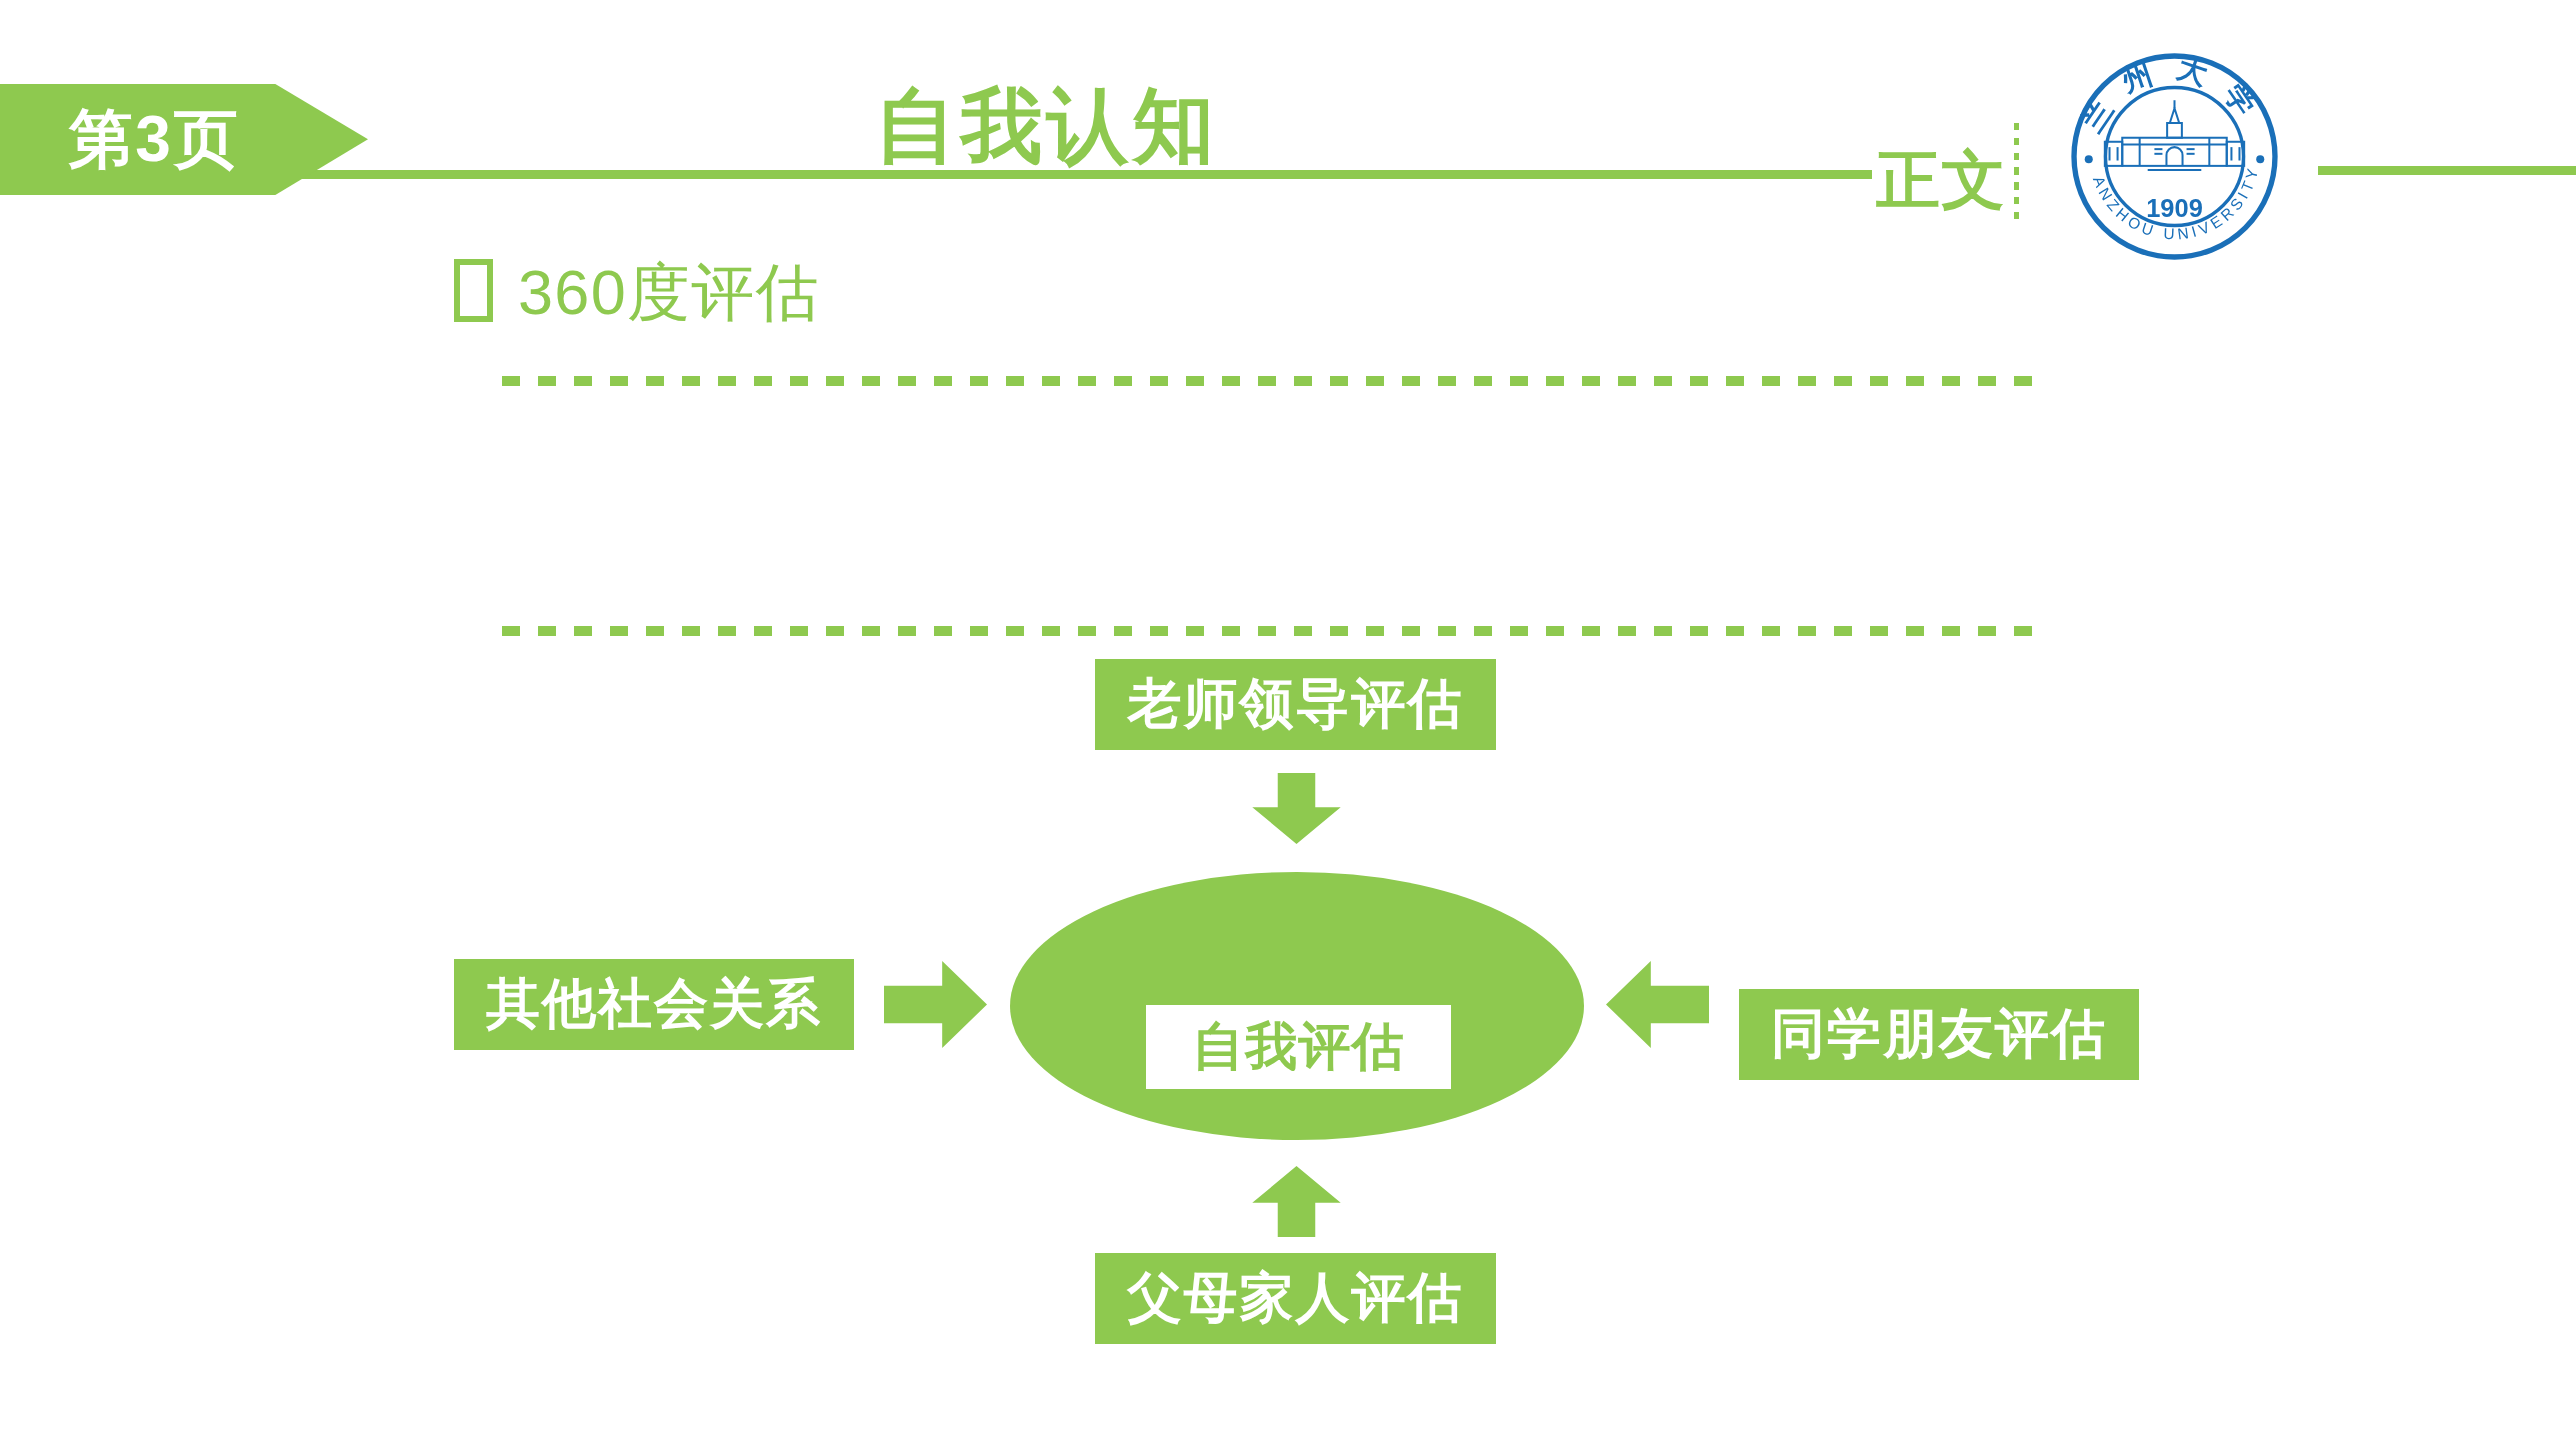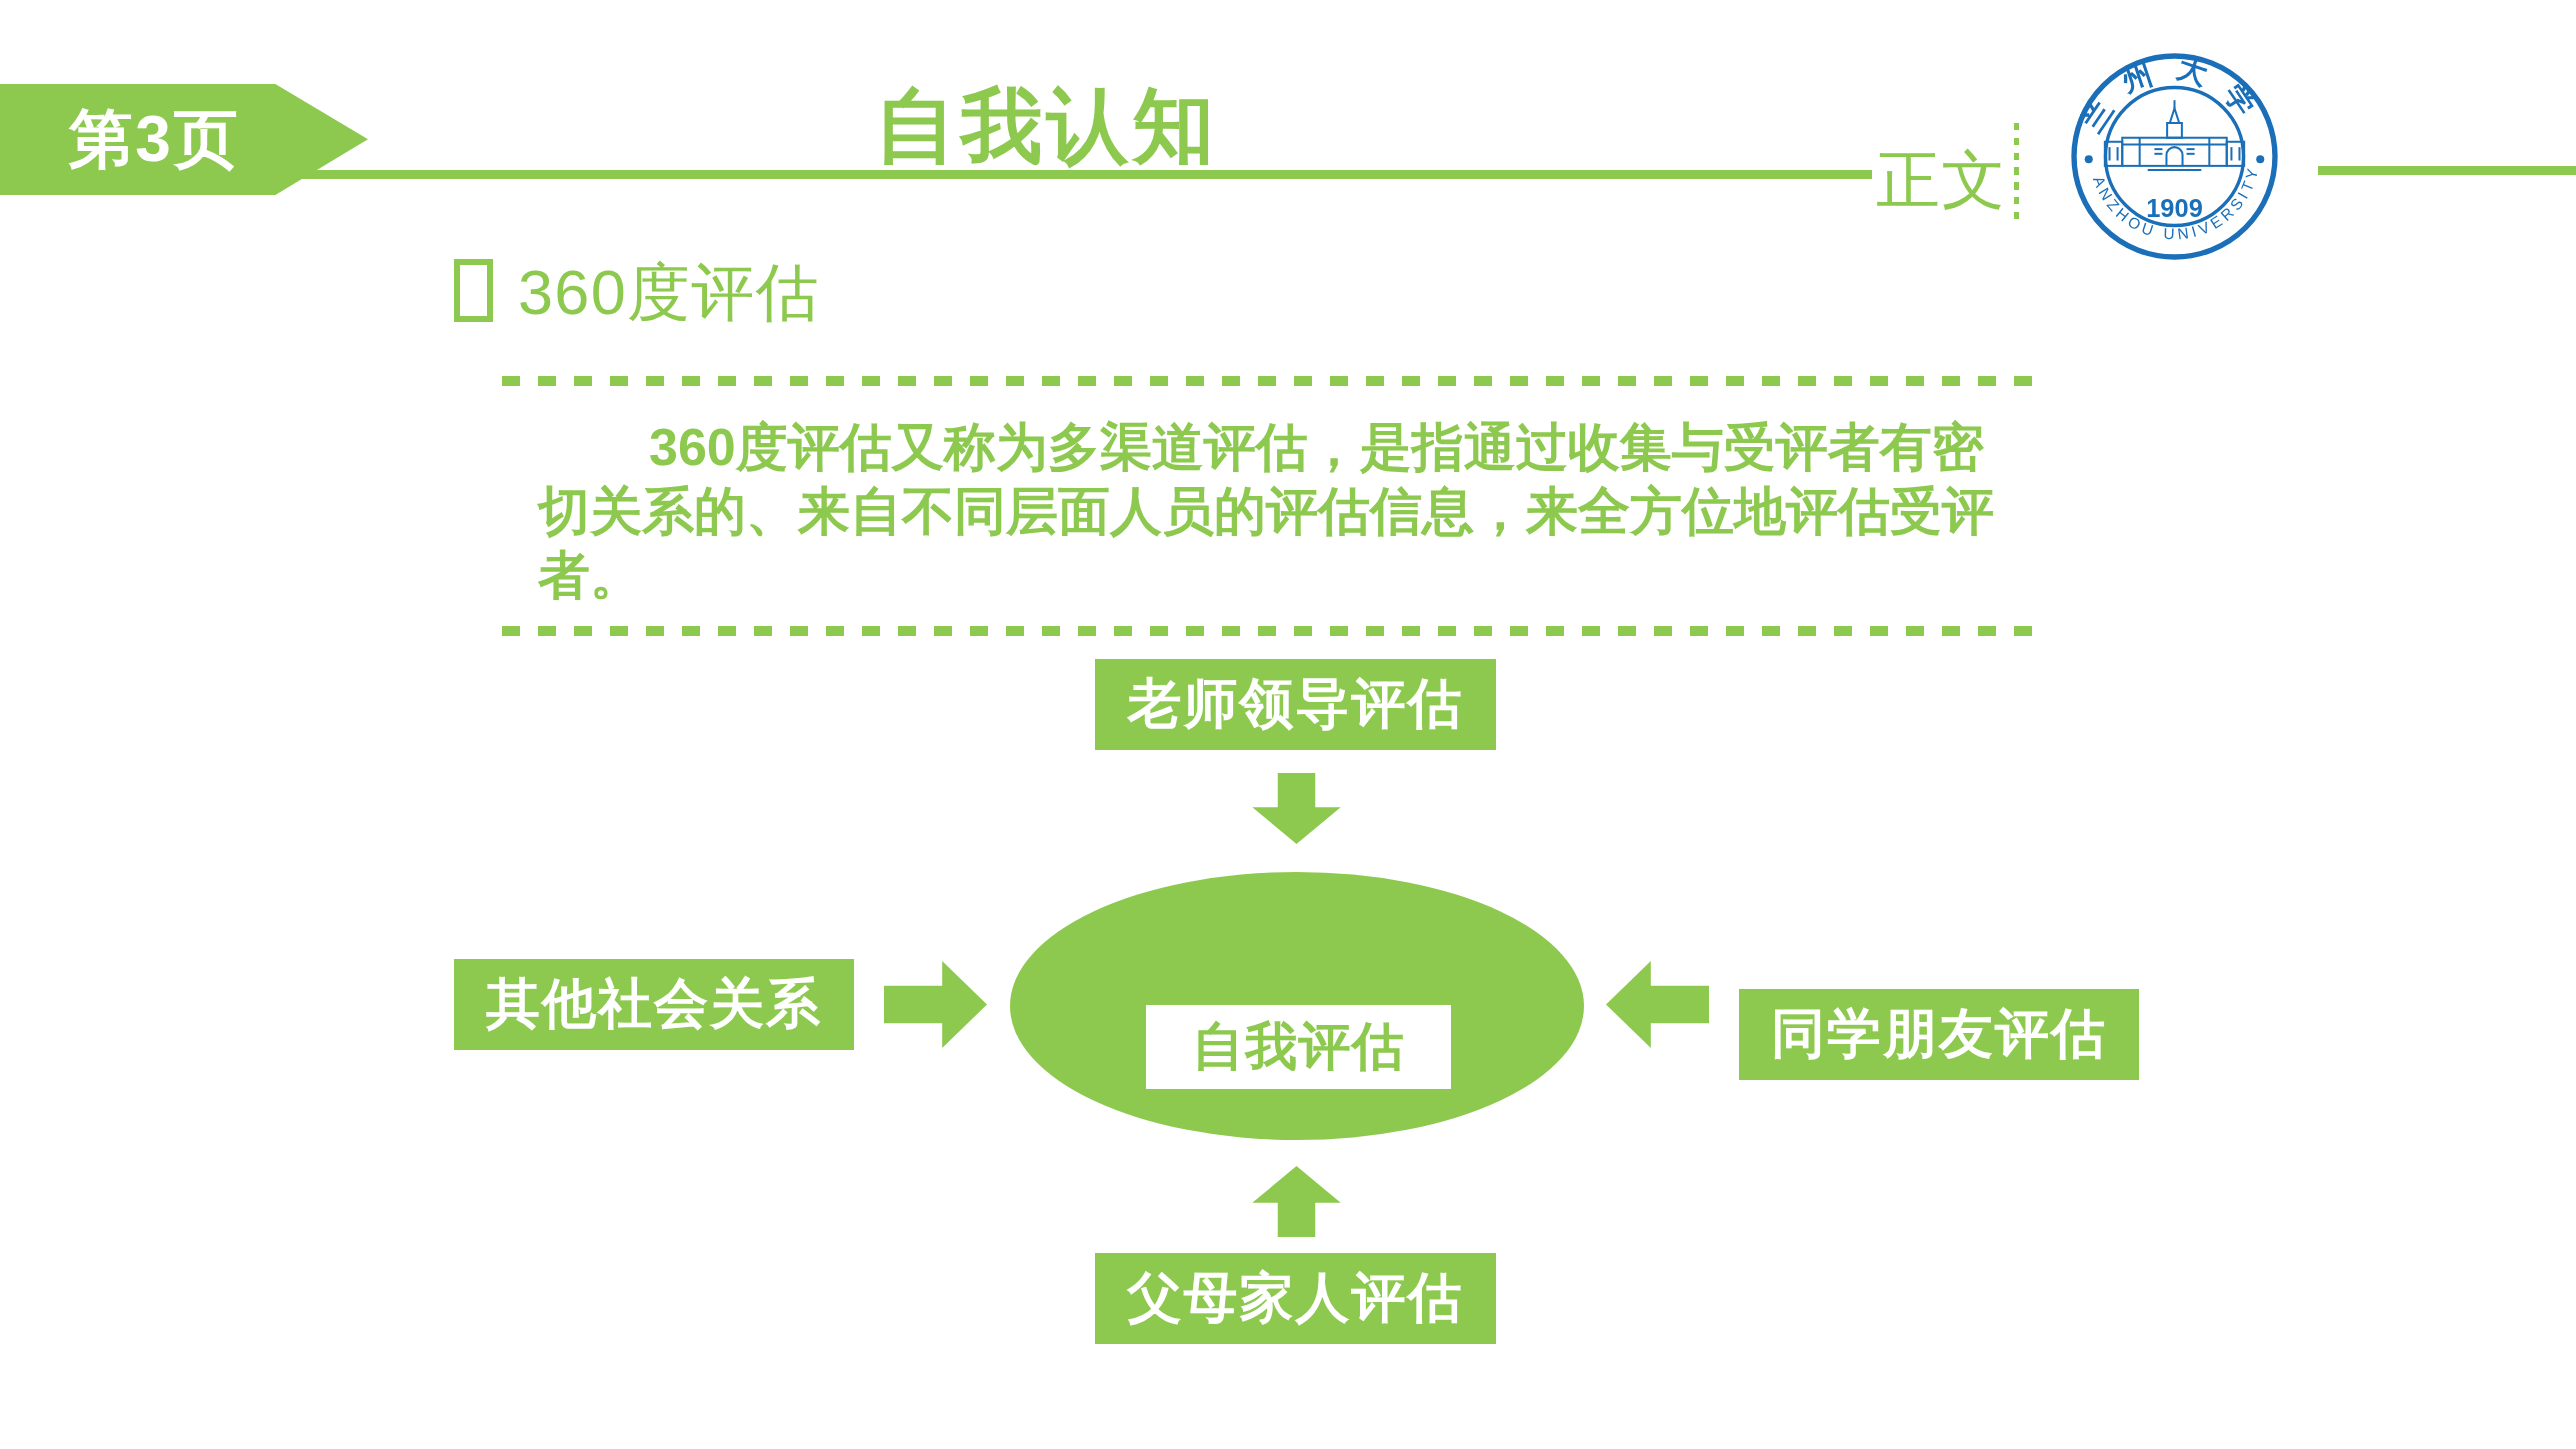--- a/index.html
+++ b/index.html
@@ -8,21 +8,21 @@
   
   .banner{position:absolute;left:0;top:60px;width:368px;height:111px;z-index:3;margin-top:24px;}
   .banner svg{display:block;}
   .banner-label{position:absolute;left:0;top:0;width:309px;height:111px;
         display:flex;align-items:center;justify-content:center;
         color:#ffffff;font-size:64px;font-weight:bold;letter-spacing:2.7px;}
   .header-line{position:absolute;left:0;top:170px;width:1872px;height:9.4px;background:#8ec94f;z-index:1;}
   .header-line-right{position:absolute;left:2318px;top:166px;width:258px;height:8.7px;background:#8ec94f;}
   .page-title{position:absolute;left:778px;top:72px;width:537px;text-align:center;
         font-size:82px;font-weight:bold;color:#8ec94f;letter-spacing:4px;}
-  .section-label{position:absolute;left:1876px;top:137px;font-size:64px;font-weight:normal;
+  .section-label{position:absolute;left:1876px;top:137px;font-size:64px;font-weight:bold;
         color:#8ec94f;letter-spacing:1.3px;z-index:2;}
   .v-dashed{position:absolute;left:2014px;top:123px;width:4.7px;height:101px;
         background:repeating-linear-gradient(180deg,#8ec94f 0 7.4px,transparent 7.4px 14.8px);}
   .logo{position:absolute;left:2070px;top:52px;width:209px;height:209px;}
   
   .tofu{position:absolute;left:454px;top:259px;width:39px;height:63px;
         border:6.7px solid #8ec94f;box-sizing:border-box;}
   .sub-heading{position:absolute;left:518px;top:250px;font-size:63px;font-weight:normal;
         color:#8ec94f;letter-spacing:1.3px;}
   
@@ -113,25 +113,20 @@
         <line x1="18" y1="-4" x2="30" y2="-4"></line>
       </g>
       <text x="0" y="90" text-anchor="middle" font-size="38" font-weight="bold" fill="#1a6fb8" font-family="'Liberation Sans',sans-serif">1909</text>
     </svg>
   </div>
 
   <div class="tofu"></div>
   <div class="sub-heading">360度评估</div>
 
   <div class="h-dashed dash-top"></div>
-  <div class="para">
-    <div class="indent">360度评估又称为多渠道评估，是指通过收集与受评者有密</div>
-    <div>切关系的、来自不同层面人员的评估信息，来全方位地评估受评</div>
-    <div>者。</div>
-  </div>
   <div class="h-dashed dash-bottom"></div>
 
   <div class="dbox dbox-left">其他社会关系</div>
   <div class="dbox dbox-top">老师领导评估</div>
   <div class="dbox dbox-right">同学朋友评估</div>
   <div class="dbox dbox-bottom">父母家人评估</div>
 
   <div class="arrow arrow-down">
     <svg width="89" height="71" viewBox="0 0 132 106">
       <polygon points="38,0 94,0 94,51 132,51 66,106 0,51 38,51" fill="#8ec94f"></polygon>

